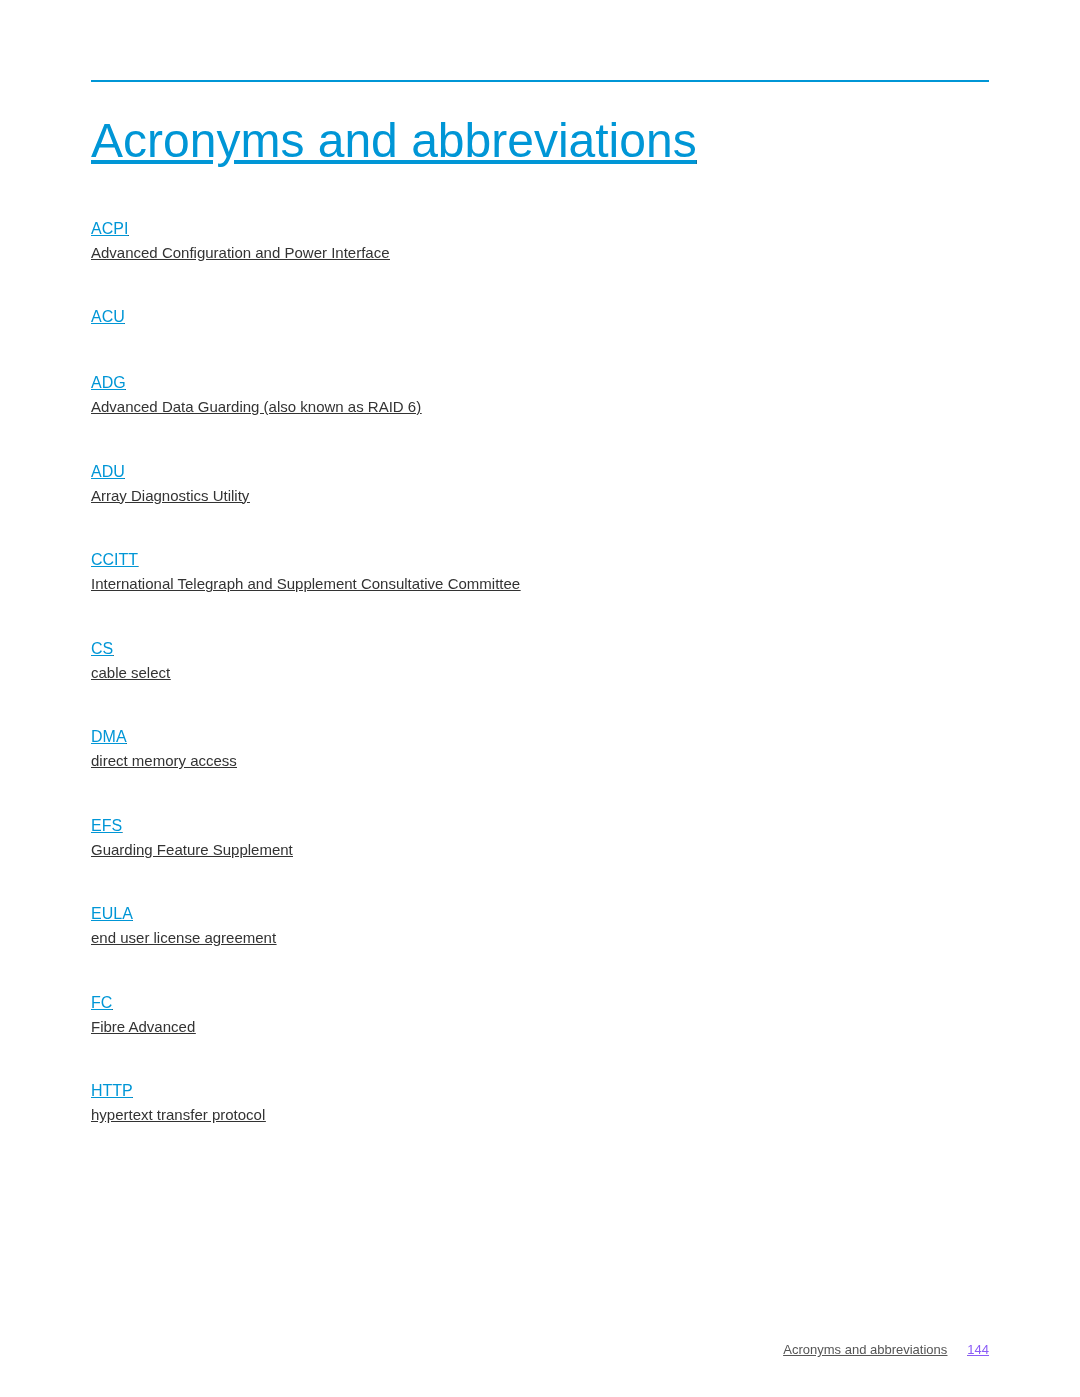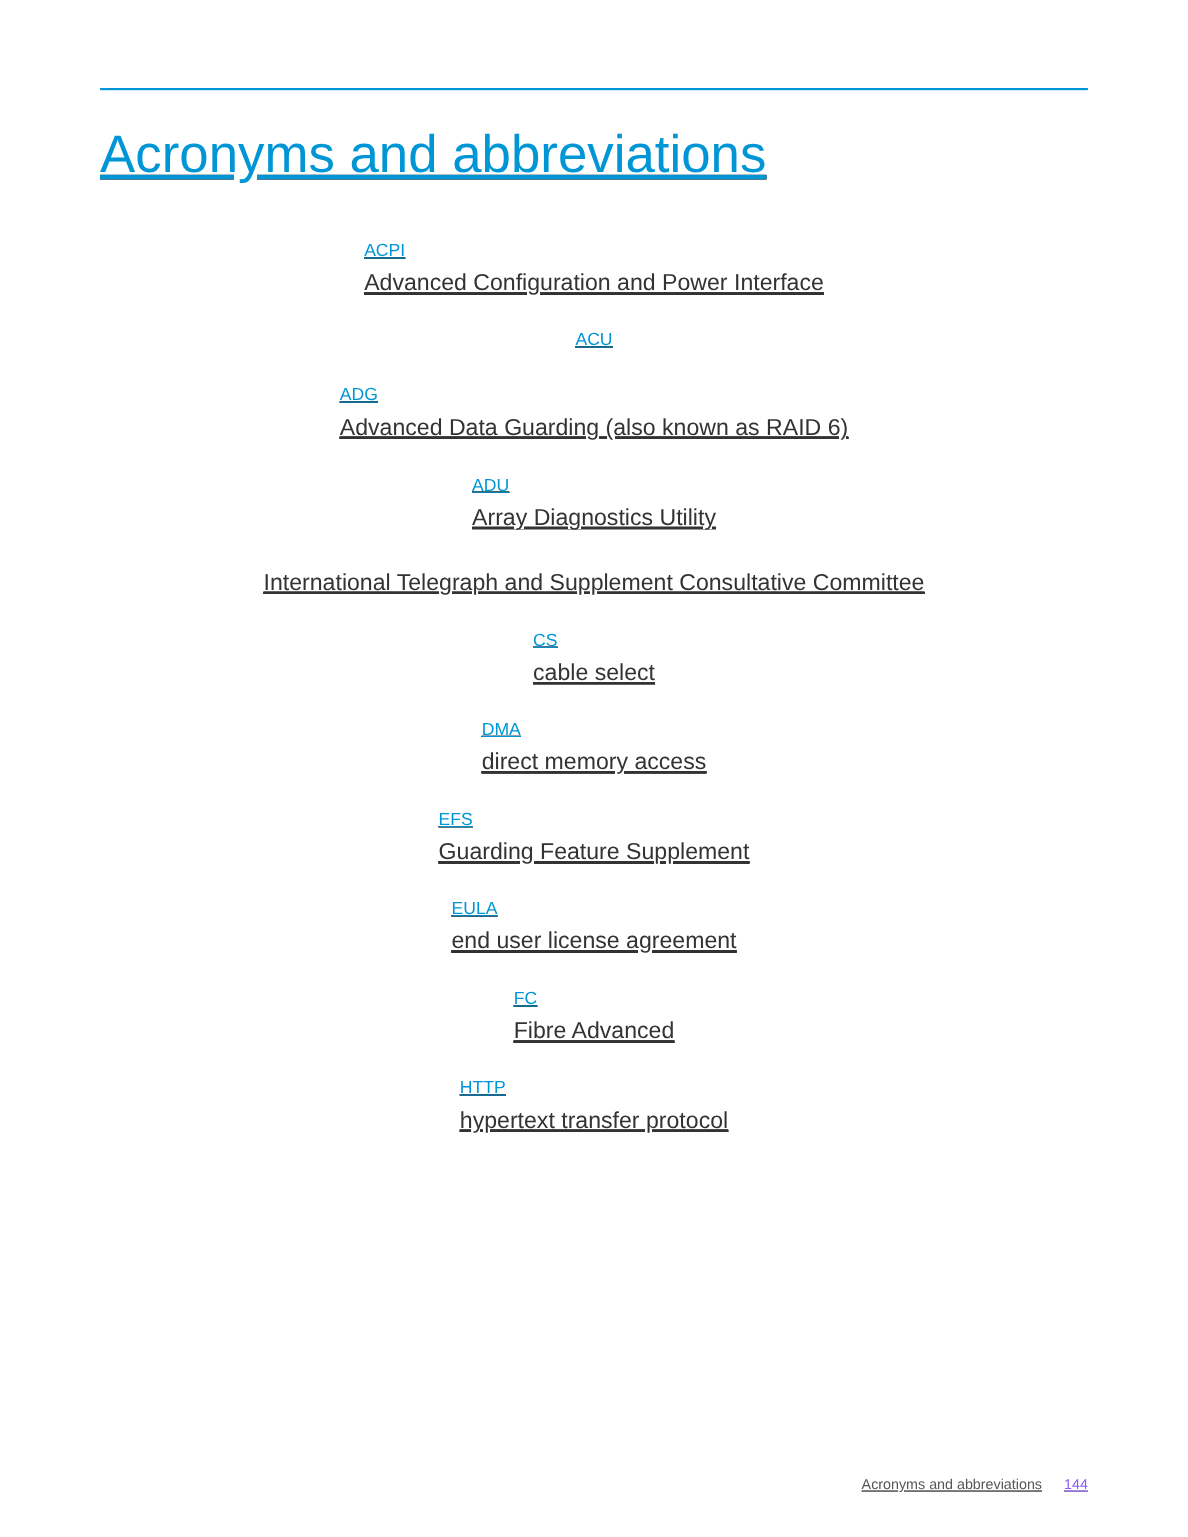--- a/index.html
+++ b/index.html
@@ -33,37 +33,36 @@
       font-size: 48px;
       font-weight: 300;
       color: #0096d6;
       margin-bottom: 50px;
       line-height: 1.2;
     }
 
     .acronym-list {
       display: flex;
       flex-direction: column;
-      gap: 0;
-      align-items: center;
+      gap: 16px;
     }
 
     .acronym-entry {
       margin-bottom: 28px;
     }
 
     .acronym-term {
       font-size: 16px;
       font-weight: 400;
       color: #0096d6;
       margin-bottom: 4px;
     }
 
     .acronym-definition {
-      font-size: 21px;
+      font-size: 15px;
       color: #333333;
       line-height: 1.5;
     }
 
     .footer {
       position: absolute;
       bottom: 40px;
       right: 91px;
       font-size: 13px;
       color: #666666;
@@ -98,20 +97,21 @@
       </div>
       <div class="acronym-entry">
         <div class="acronym-term">ADG</div>
         <div class="acronym-definition">Advanced Data Guarding (also known as RAID 6)</div>
       </div>
       <div class="acronym-entry">
         <div class="acronym-term">ADU</div>
         <div class="acronym-definition">Array Diagnostics Utility</div>
       </div>
       <div class="acronym-entry">
+        <div class="acronym-term">CCITT</div>
         <div class="acronym-definition">International Telegraph and Supplement Consultative Committee</div>
       </div>
       <div class="acronym-entry">
         <div class="acronym-term">CS</div>
         <div class="acronym-definition">cable select</div>
       </div>
       <div class="acronym-entry">
         <div class="acronym-term">DMA</div>
         <div class="acronym-definition">direct memory access</div>
       </div>

